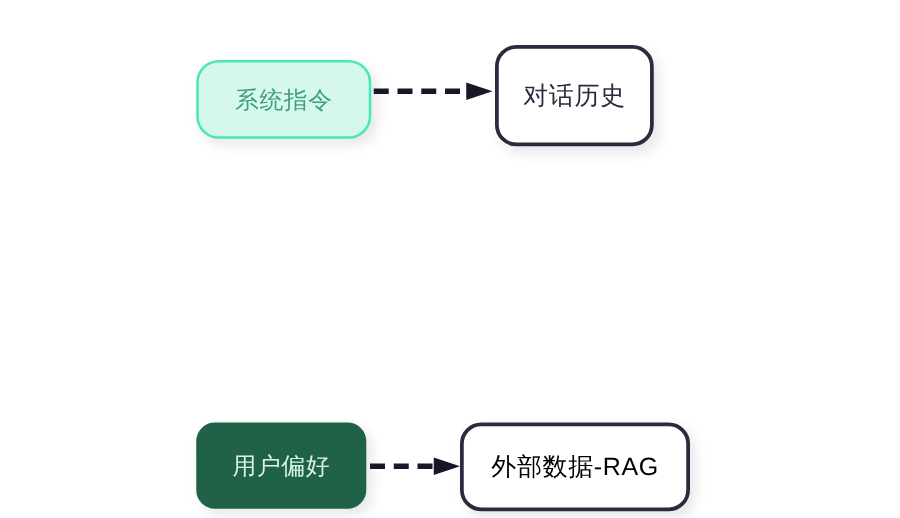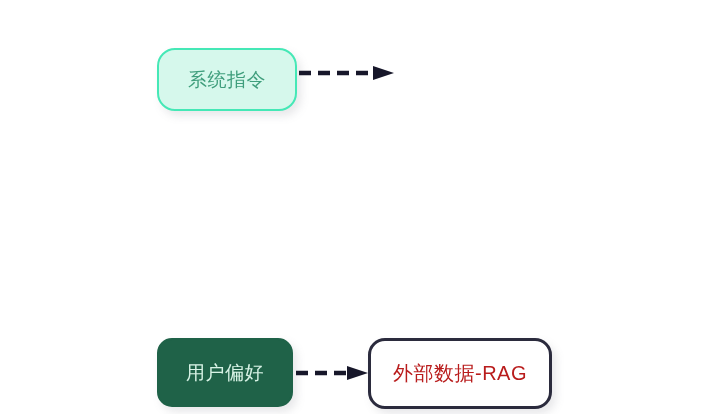--- a/index.html
+++ b/index.html
@@ -92,35 +92,38 @@
       <span>系统指令</span>
     </div>
 
     <div class="arrow" id="arrow-0">
       <svg width="96" height="14" viewBox="0 0 96 14" aria-hidden="true">
         <line x1="0" y1="7" x2="74" y2="7" stroke="#17172a" stroke-width="4.5" stroke-dasharray="12 7" stroke-linecap="butt"></line>
         <polygon points="74,0 95,7 74,14" fill="#17172a"></polygon>
       </svg>
     </div>
 
+    <div class="node target" id="node-tgt-0" style="background-color: rgb(255, 255, 255); border-color: rgb(43, 43, 61); color: rgb(43, 43, 61);">
+      <span>对话历史</span>
+    </div>
   </div>
 
   <div class="row" id="row-1">
     <div class="node source variant-forest" id="node-src-1" style="background-color: rgb(31, 98, 72); border-color: rgb(31, 98, 72); color: rgb(216, 243, 230);">
       <span>用户偏好</span>
     </div>
 
     <div class="arrow" id="arrow-1">
       <svg width="73" height="14" viewBox="0 0 73 14" aria-hidden="true">
         <line x1="0" y1="7" x2="51" y2="7" stroke="#17172a" stroke-width="4.5" stroke-dasharray="12 7" stroke-linecap="butt"></line>
         <polygon points="51,0 72,7 51,14" fill="#17172a"></polygon>
       </svg>
     </div>
 
-    <div class="node target" id="node-tgt-1" style="background-color: rgb(255, 255, 255); border-color: rgb(43, 43, 61); color: #b91c1c;">
+    <div class="node target" id="node-tgt-1" style="background-color: rgb(255, 255, 255); border-color: rgb(43, 43, 61); color: #000000;">
       <span>外部数据-RAG</span>
     </div>
   </div>
 
   <div class="row" id="row-2">
     
 
     
 
     

